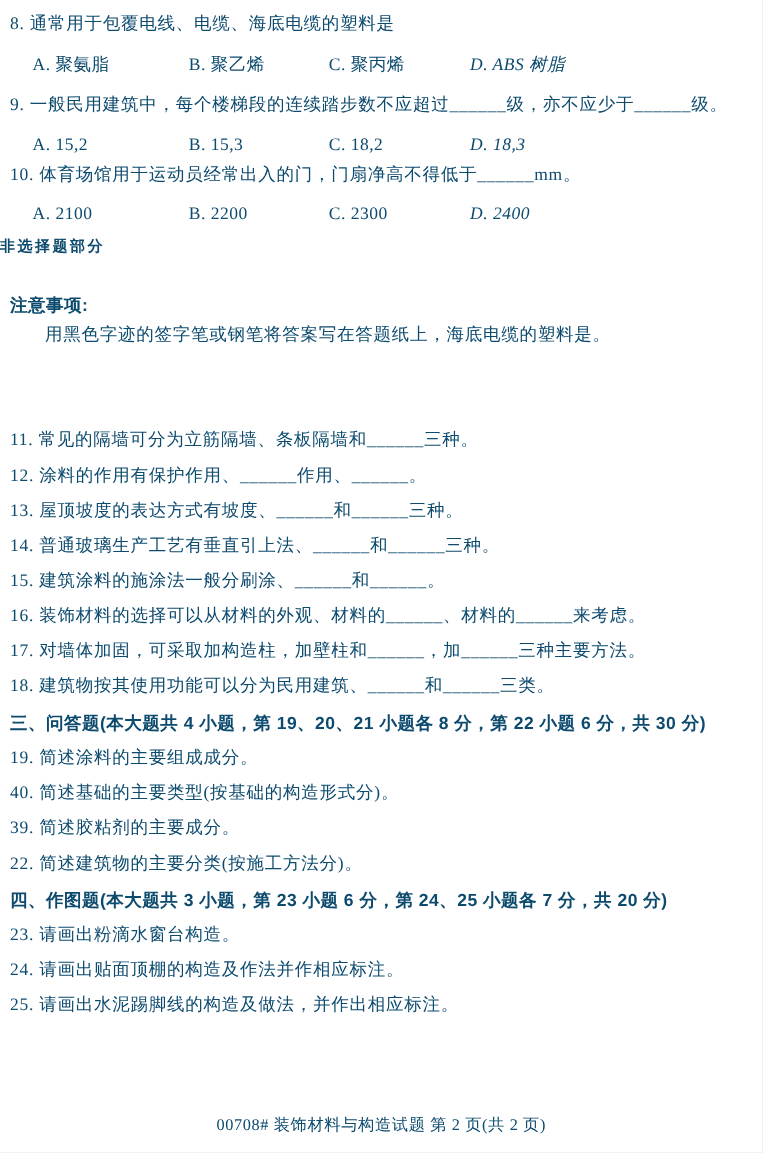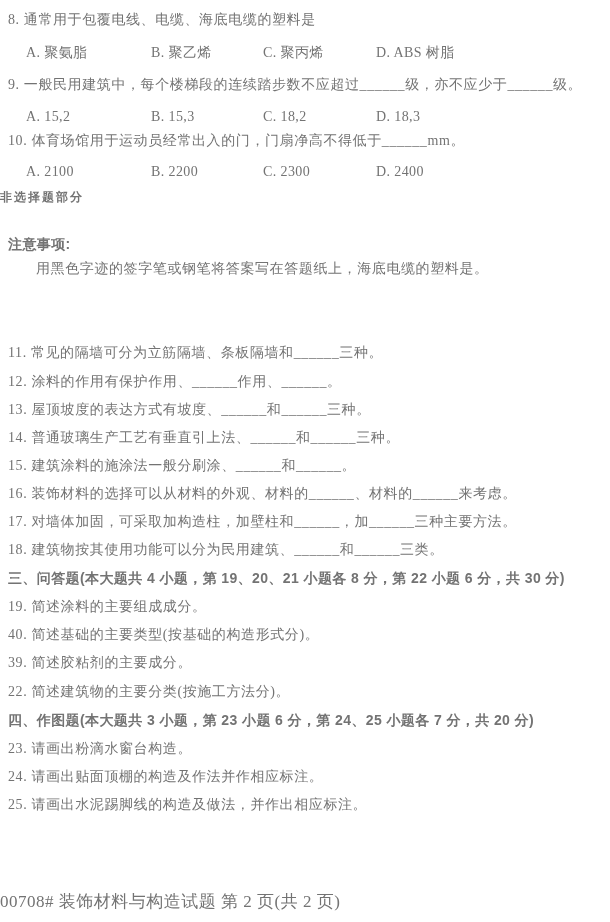--- a/index.html
+++ b/index.html
@@ -2,54 +2,54 @@
 <html><head>
 <meta charset="utf-8">
 <style>
   html,body { margin:0; padding:0; background:#e8e8e8; }
   .page {
     position:relative;
     width:610px; height:922px;
     margin:0 auto;
     background:#ffffff;
     font-family:"Liberation Serif","DejaVu Serif",serif;
-    color:#737373;
+    color:#0c4a6e;
     font-size:14px;
     line-height:1;
     overflow:hidden;
   }
   .line {
     position:absolute;
     left:8px; right:4px;
     white-space:nowrap;
     letter-spacing:0.6px;
   }
   .opts { position:absolute; left:8px; right:4px; height:16px; }
   .opts span { position:absolute; top:0; white-space:nowrap; letter-spacing:0.4px; }
   .o1 { left:18px; }
   .o2 { left:143px; }
   .o3 { left:255px; }
-  .o4 { left:368px; }
+  .o4 { left:368px;font-style:italic; }
   .hei {
     font-family:Liberation Sans, sans-serif;
     font-weight:bold;
     letter-spacing:0.4px;
   }
   .part-title {
     position:absolute; left:0; right:0;
     font-family:"Liberation Sans","DejaVu Sans",sans-serif;
     font-weight:bold;
     font-size:12px;
     letter-spacing:2px;
   }
   .indent { left:36px; }
   .footer {
     position:absolute; left:0; right:0;
-    text-align:left;
-    font-size:17px;
+    text-align:center;
+    font-size:13px;
     letter-spacing:0.5px;
   }
 </style>
 </head>
 <body>
 
 <div class="page">
 
   <div class="line" style="top:13px">8. 通常用于包覆电线、电缆、海底电缆的塑料是</div>
   <div class="opts" style="top:46px">

